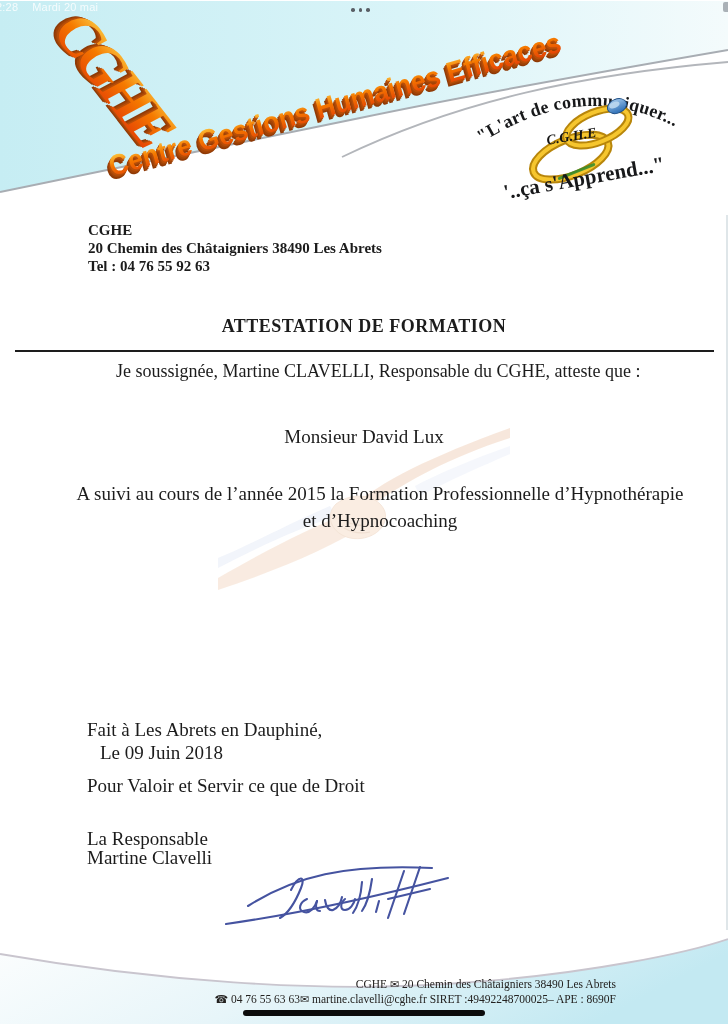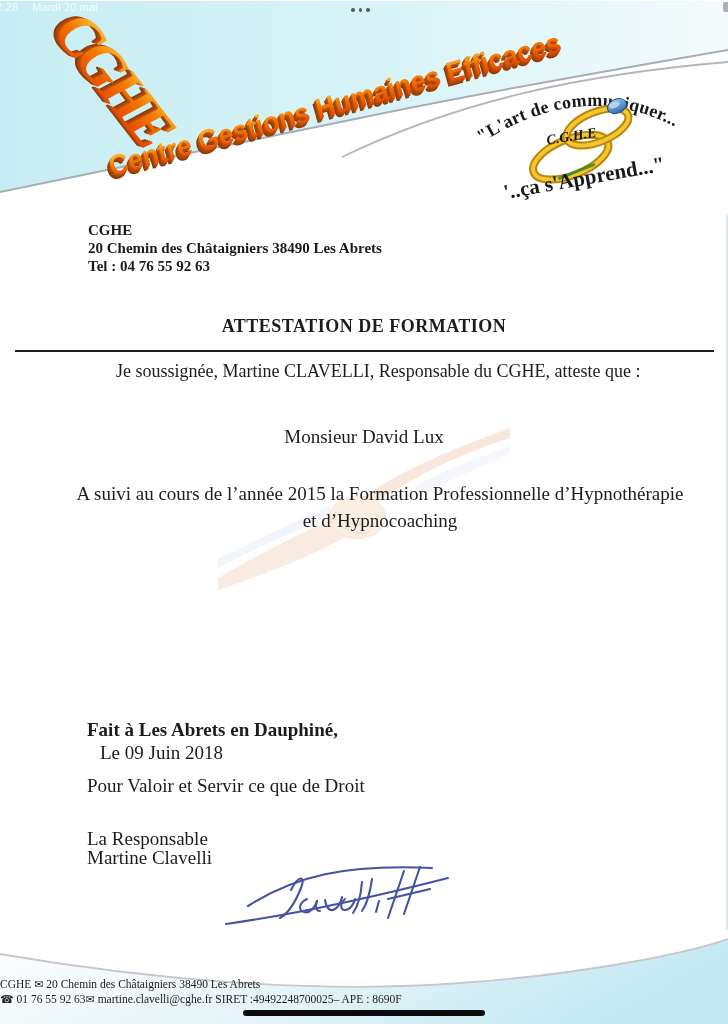--- a/index.html
+++ b/index.html
@@ -24,21 +24,21 @@
   .title-rule{top:350px;left:15px;width:699px;height:2px;background:#1d1d1d;z-index:2;}
   .intro{top:361px;left:88px;font-size:18px;z-index:2;margin-left:28px;}
   .recipient{top:426px;left:0;width:728px;text-align:center;font-size:19px;z-index:2;}
   .body-lines{top:480px;left:16px;width:728px;text-align:center;font-size:19px;line-height:27px;z-index:2;}
   .closing{left:87px;font-size:19px;z-index:2;}
   .watermark{top:428px;left:218px;opacity:.32;z-index:1;}
   .signature{top:856px;left:220px;z-index:2;}
   
   .bottom-svg{top:930px;left:0;z-index:1;}
   .right-edge{top:212px;right:0;width:2px;height:812px;background:#dfe6e9;z-index:0;}
-  .footer{left:0;width:604px;text-align:left;font-size:11.5px;color:#23211f;z-index:2;line-height:14px;}
+  .footer{left:12px;width:604px;text-align:right;font-size:11.5px;color:#23211f;z-index:2;line-height:14px;}
   .footer .ic{font-size:11px;}
   .home-indicator{top:1010px;left:243px;width:242px;height:6px;border-radius:3px;background:#0b0b0b;z-index:7;}
 </style>
 </head>
 <body>
 
 <div class="screen">
 
   <div class="abs status-text">
     <span>2:28</span><span class="date">Mardi 20 mai</span>
@@ -131,21 +131,21 @@
     <path d="M292,18 C252,32 222,45 197,58 L202,68 C232,52 264,38 292,26 Z" fill="#c4d2ee" opacity="0.55"></path>
     <path d="M118,76 C136,62 162,68 167,84 C171,100 152,114 132,110 C114,106 106,88 118,76 Z" fill="#f0c9a8" stroke="#d9a377" stroke-width="0.8"></path>
     <path d="M126,100 q12,7 26,4 M123,91 q13,8 28,6" fill="none" stroke="#cf9d74" stroke-width="1.2"></path>
   </svg>
 
   <div class="abs body-lines">
     <div>A suivi au cours de l’année 2015 la Formation Professionnelle d’Hypnothérapie</div>
     <div>et d’Hypnocoaching</div>
   </div>
 
-  <div class="abs closing" style="top:719px;font-weight:bold;">Fait à Les Abrets en Dauphiné,</div>
+  <div class="abs closing" style="top:719px;">Fait à Les Abrets en Dauphiné,</div>
   <div class="abs closing" style="top:742px;margin-left:13px;">Le 09 Juin 2018</div>
   <div class="abs closing" style="top:775px;">Pour Valoir et Servir ce que de Droit</div>
   <div class="abs closing" style="top:828px;">La Responsable</div>
   <div class="abs closing" style="top:847px;">Martine Clavelli</div>
 
   <svg class="abs signature" width="235" height="76" viewBox="0 0 235 76">
     <g fill="none" stroke="#4553a0" stroke-width="2.1" stroke-linecap="round" stroke-linejoin="round">
       <path d="M28,50 C75,20 125,8 212,12"></path>
       <path d="M6,68 C70,59 150,42 228,22"></path>
       <path d="M71,34 C79,18 86,20 81,32 C75,47 67,58 60,62"></path>
@@ -176,20 +176,20 @@
   </svg>
   <div class="abs right-edge"></div>
 
   <div class="abs footer" style="top:977px;">
     <span>CGHE</span>
     <span class="ic">✉</span>
     <span>20 Chemin des Châtaigniers 38490 Les Abrets</span>
   </div>
   <div class="abs footer" style="top:992px;">
     <span class="ic">☎</span>
-    <span>01 76 55 92 63</span><span class="ic">✉</span>
+    <span>04 76 55 63 63</span><span class="ic">✉</span>
     <span>martine.clavelli@cghe.fr</span>
     <span>SIRET :49492248700025– APE : 8690F</span>
   </div>
 
   <div class="abs home-indicator"></div>
 
 </div>
 
 </body></html>

